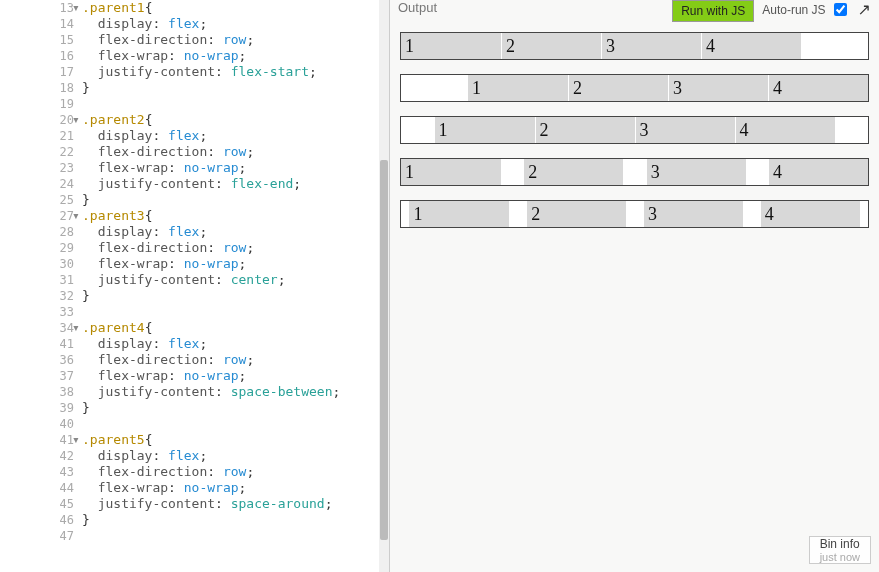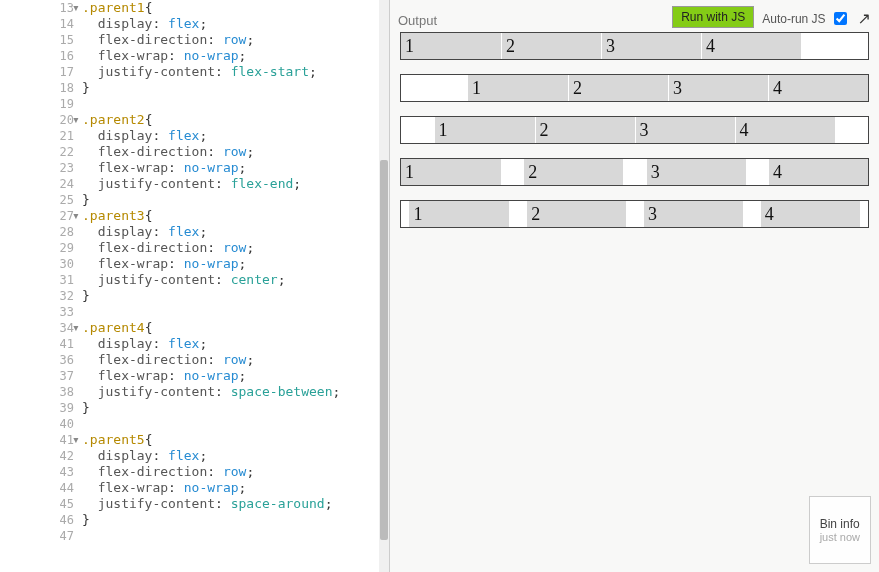--- a/index.html
+++ b/index.html
@@ -63,21 +63,21 @@
   .right {
     flex: 1;
     background: #f8f8f7;
     display: flex;
     flex-direction: column;
     position: relative;
   }
   .out-head {
     height: 28px;
     display: flex;
-    align-items: flex-end;
+    align-items: flex-start;
     padding: 0 8px;
     font-family: Arial, sans-serif;
     font-size: 13px;
     color: #777;
     gap: 8px;
   }
   .out-head .spacer { flex: 1; }
   .btn {
     font-family: Arial, sans-serif;
     font-size: 12px;
@@ -127,21 +127,21 @@
   .r3 { justify-content: center; }
   .r4 { justify-content: space-between; }
   .r5 { justify-content: space-around; }
 
   .bin-info {
     position: absolute;
     right: 8px;
     bottom: 8px;
     border: 1px solid #ccc;
     background: #fefefe;
-    padding: 20px 10px;
+    padding: 0 10px;
     font-family: Arial, sans-serif;
     font-size: 12px;
     color: #666;
     text-align: left;
     cursor: pointer;
   }
   .bin-info .t { color: #444; }
   .bin-info .s { color: #aaa; font-size: 11px; }
 </style>
 </head>

